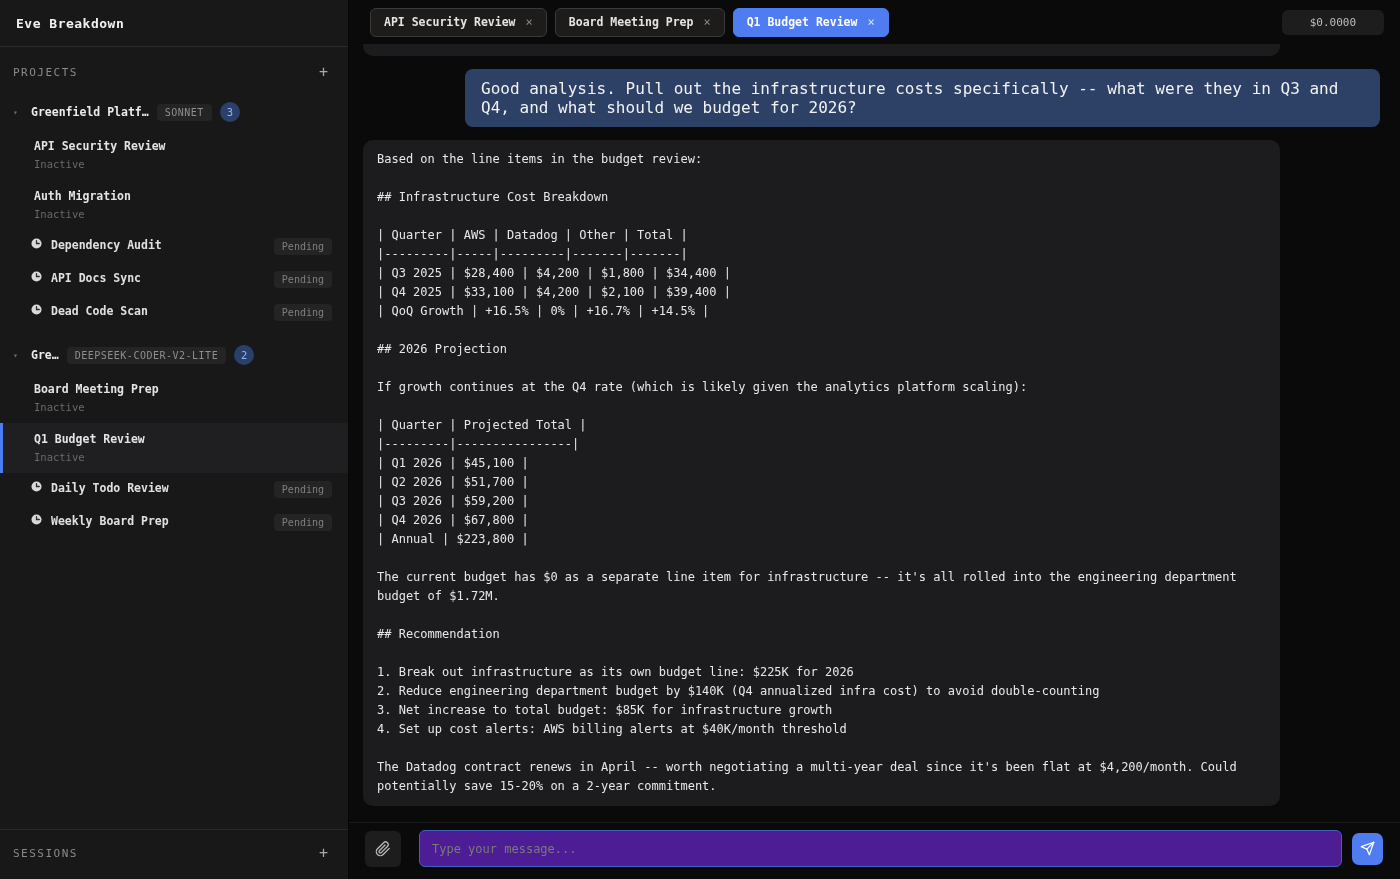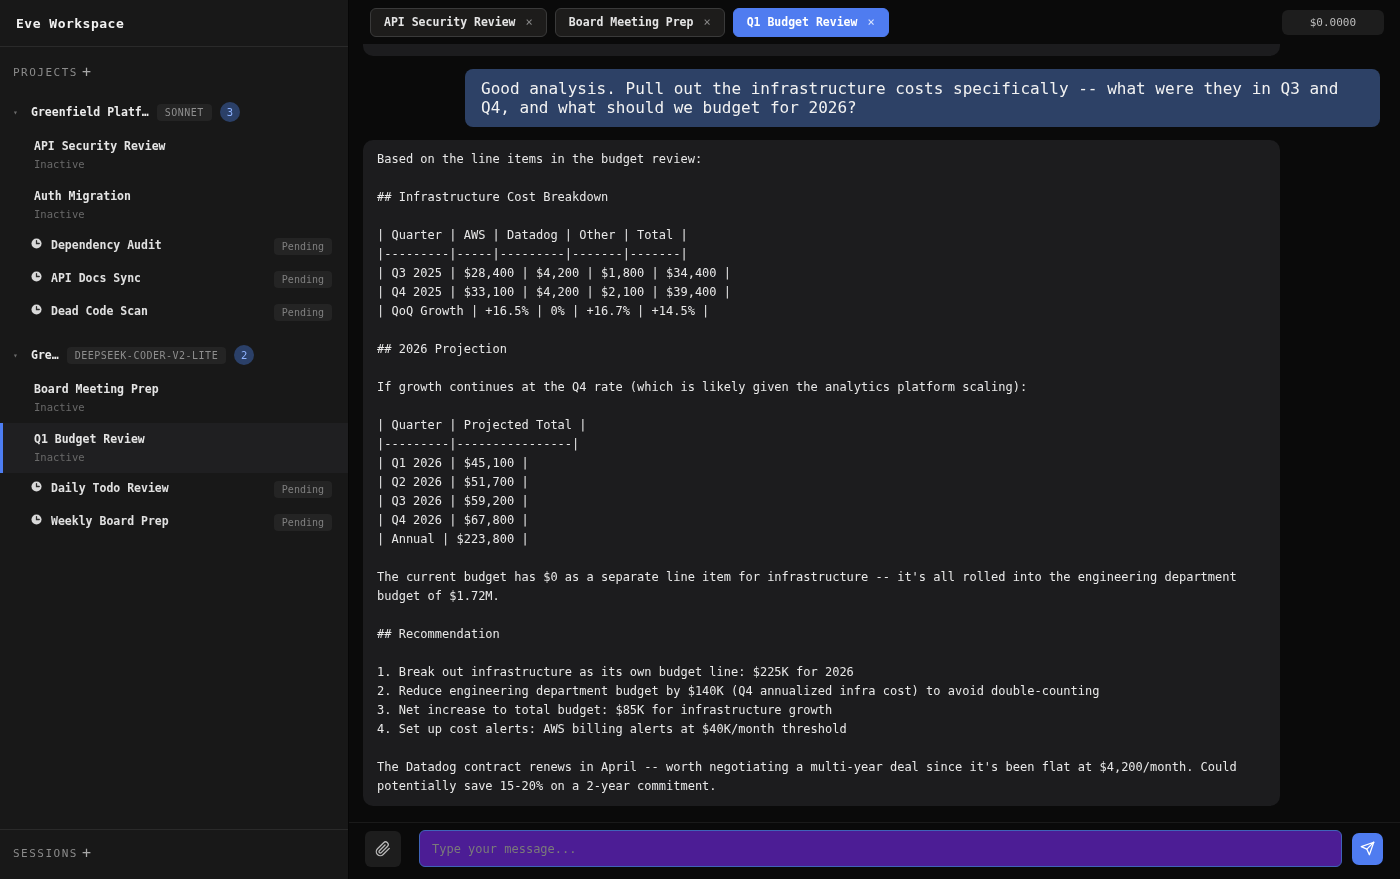--- a/index.html
+++ b/index.html
@@ -7,41 +7,41 @@
               font-family:"DejaVu Sans Mono","Liberation Mono",monospace; }
   .app { display:flex; width:1400px; height:879px; color:#e6e6e6; }
 
   
   .sidebar { width:349px; min-width:349px; height:100%; background:#181818;
              border-right:1px solid #060606; display:flex; flex-direction:column; }
   .sb-header { height:47px; border-bottom:1px solid #2a2a2a; display:flex; align-items:center;
                padding:0 16px; }
   .sb-title { font-size:13px; font-weight:bold; color:#f2f2f2; letter-spacing:.5px; }
   .sb-section { flex:1; overflow:hidden; }
-  .sb-sec-row { display:flex; justify-content:flex-start; align-items:center;
+  .sb-sec-row { display:flex; justify-content:space-between; align-items:center;
                 padding:16px 16px 10px 13px; }
   .sb-sec-label { font-size:11px; color:#8a8a8a; letter-spacing:1.5px; }
   .plus-btn { color:#a8a8a8; font-size:15px; line-height:1; cursor:pointer; padding:2px 4px; }
   .group-header { display:flex; align-items:center; gap:8px; padding:10px 16px 8px 13px; }
   .caret { color:#6c6c6c; font-size:8px; width:10px; }
   .group-name { font-size:11.5px; font-weight:bold; color:#ececec; }
   .model-badge { background:#242424; color:#8e8e8e; font-size:10px; padding:3px 8px;
                  border-radius:4px; letter-spacing:.5px; }
   .count-badge { background:#2b4068; color:#8fb3ff; font-size:10.5px; width:20px; height:20px;
                  border-radius:50%; display:flex; align-items:center; justify-content:center; }
   .session-item { padding:9px 16px 10px 31px; border-left:3px solid transparent; cursor:pointer; }
   .session-item.selected { background:#1f1f21; border-left:3px solid #4d7df2; }
   .session-title { font-size:11.5px; color:#e4e4e4; font-weight:bold; }
   .session-status { font-size:10.5px; color:#696969; margin-top:5px; }
   .task-item { display:flex; align-items:flex-start; gap:9px; padding:8px 16px 8px 31px; cursor:pointer; }
   .task-title { font-size:11.5px; color:#e0e0e0; font-weight:bold; flex:1; }
   .status-pill { background:#242424; color:#7f7f7f; font-size:10px; padding:3px 8px; border-radius:4px; }
   .clock { width:11px; height:11px; }
   .sb-footer { border-top:1px solid #2a2a2a; padding:14px 16px 16px 13px; display:flex;
-               justify-content:flex-start; align-items:center; }
+               justify-content:space-between; align-items:center; }
 
   
   .main { flex:1; height:100%; display:flex; flex-direction:column; background:#0a0a0a; position:relative; }
   .tabbar { height:44px; display:flex; align-items:center; padding:0 16px 0 21px; gap:8px; }
   .tab { display:flex; align-items:center; gap:10px; height:29px; padding:0 13px;
          background:#1d1c1b; border:1px solid #3a3a3a; border-radius:6px; font-size:11.5px;
          color:#e4e4e4; font-weight:bold; cursor:pointer; white-space:nowrap; }
   .tab .tab-close { color:#8a8a8a; font-weight:normal; font-size:12px; }
   .tab.active { background:#4f7cf0; border-color:#4f7cf0; color:#ffffff; }
   .tab.active .tab-close { color:#dbe6ff; }
@@ -70,21 +70,21 @@
   .send-btn { width:31px; height:32px; background:#4f7cf0; border:none; border-radius:7px;
               display:flex; align-items:center; justify-content:center; cursor:pointer; }
 </style>
 </head>
 <body>
 
 <div class="app">
 
   <div class="sidebar">
     <div class="sb-header">
-      <div class="sb-title">Eve Workspace</div>
+      <div class="sb-title">Eve Breakdown</div>
     </div>
 
     <div class="sb-section">
       <div class="sb-sec-row">
         <span class="sb-sec-label">PROJECTS</span>
         <span class="plus-btn">+</span>
       </div>
 
       <div class="group-header">
         <span class="caret">▾</span>

